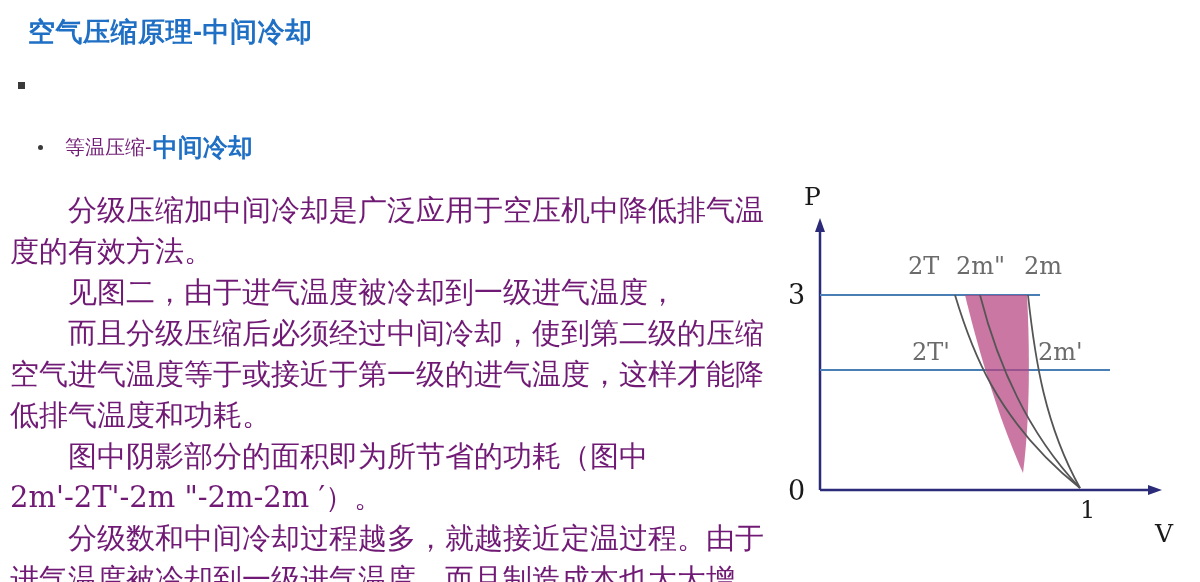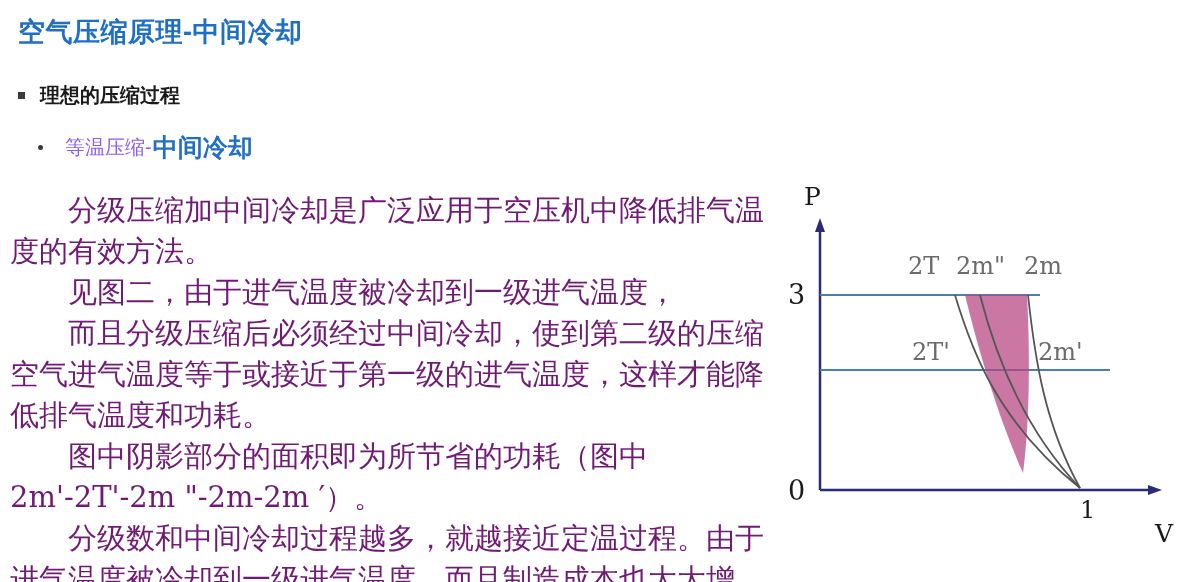--- a/index.html
+++ b/index.html
@@ -15,21 +15,21 @@
     overflow: hidden;
     position: relative;
   }
   .slide {
     position: relative;
     width: 1200px;
     height: 582px;
   }
   .title {
     position: absolute;
-    left: 18px;
+    left: 28px;
     top: 14px;
     font-size: 27px;
     font-weight: bold;
     color: #1f6fc4;
     letter-spacing: 0.5px;
   }
   .bullet1 {
     position: absolute;
     left: 18px;
     top: 82px;
@@ -56,21 +56,21 @@
   }
   .bullet2 .dot {
     display: inline-block;
     width: 5px;
     height: 5px;
     background: #3a3a3a;
     border-radius: 50%;
     margin-right: 22px;
   }
   .bullet2 .plain {
-    color: #8b5cf6;
+    color: #701a75;
     font-weight: normal;
     font-size: 20px;
     text-align: right;
   }
   .bullet2 .hl {
     color: #1f6fc4;
     font-weight: bold;
     font-size: 25px;
     margin-left: 1px;
     text-align: center;
@@ -102,21 +102,20 @@
 </style>
 </head>
 <body>
 
 <div class="slide">
 
   <div class="title">空气压缩原理-中间冷却</div>
 
   <div class="bullet1">
     <span class="sq"></span>
-    <span>理想的压缩过程</span>
   </div>
 
   <div class="bullet2">
     <span class="dot"></span>
     <span class="plain">等温压缩-</span>
     <span class="hl">中间冷却</span>
   </div>
 
   <div class="body-text">
     <p>分级压缩加中间冷却是广泛应用于空压机中降低排气温度的有效方法。</p>

